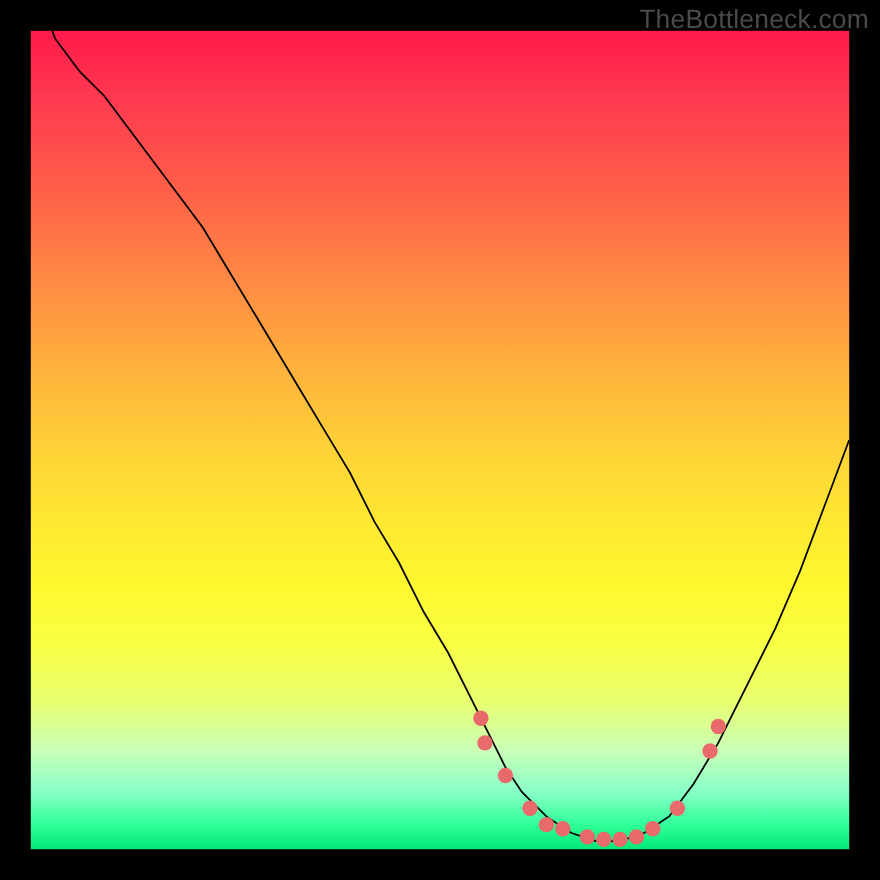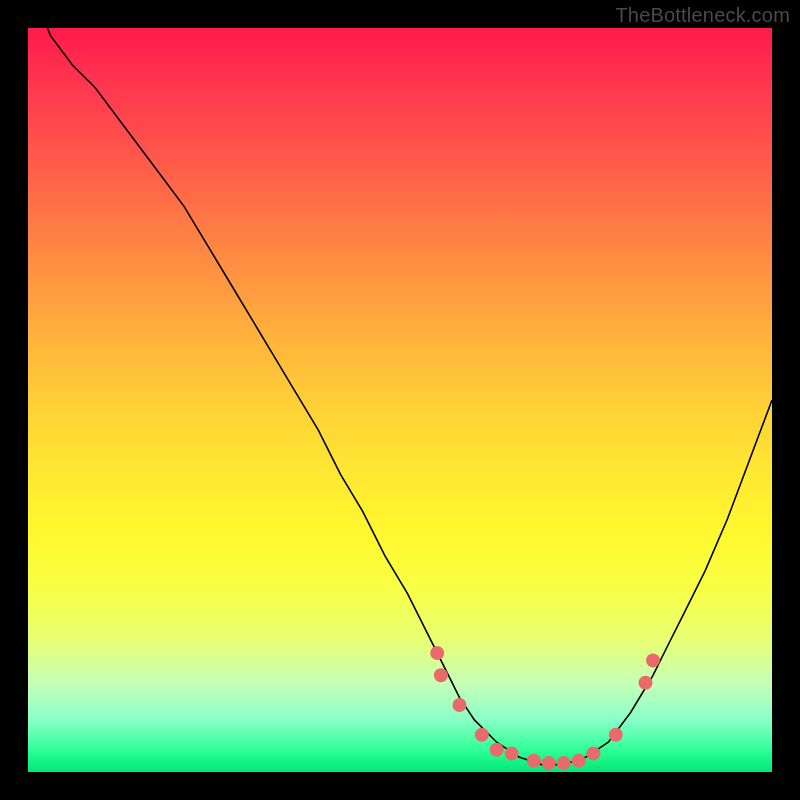--- a/index.html
+++ b/index.html
@@ -28,21 +28,21 @@
       #c8ffb8 88%,
       #88ffc8 93%,
       #30ff98 97%,
       #00e878 100%
     );
   }
   .watermark {
     position: absolute;
     top: 4px; right: 10px;
     font-family: Arial, sans-serif;
-    font-size: 20px;
+    font-size: 24px;
     font-weight: 500;
     color: #4a4a4a;
     letter-spacing: 0.2px;
   }
   svg.curve {
     position: absolute;
     left: 0; top: 0;
     width: 744px; height: 744px;
   }
 </style>

